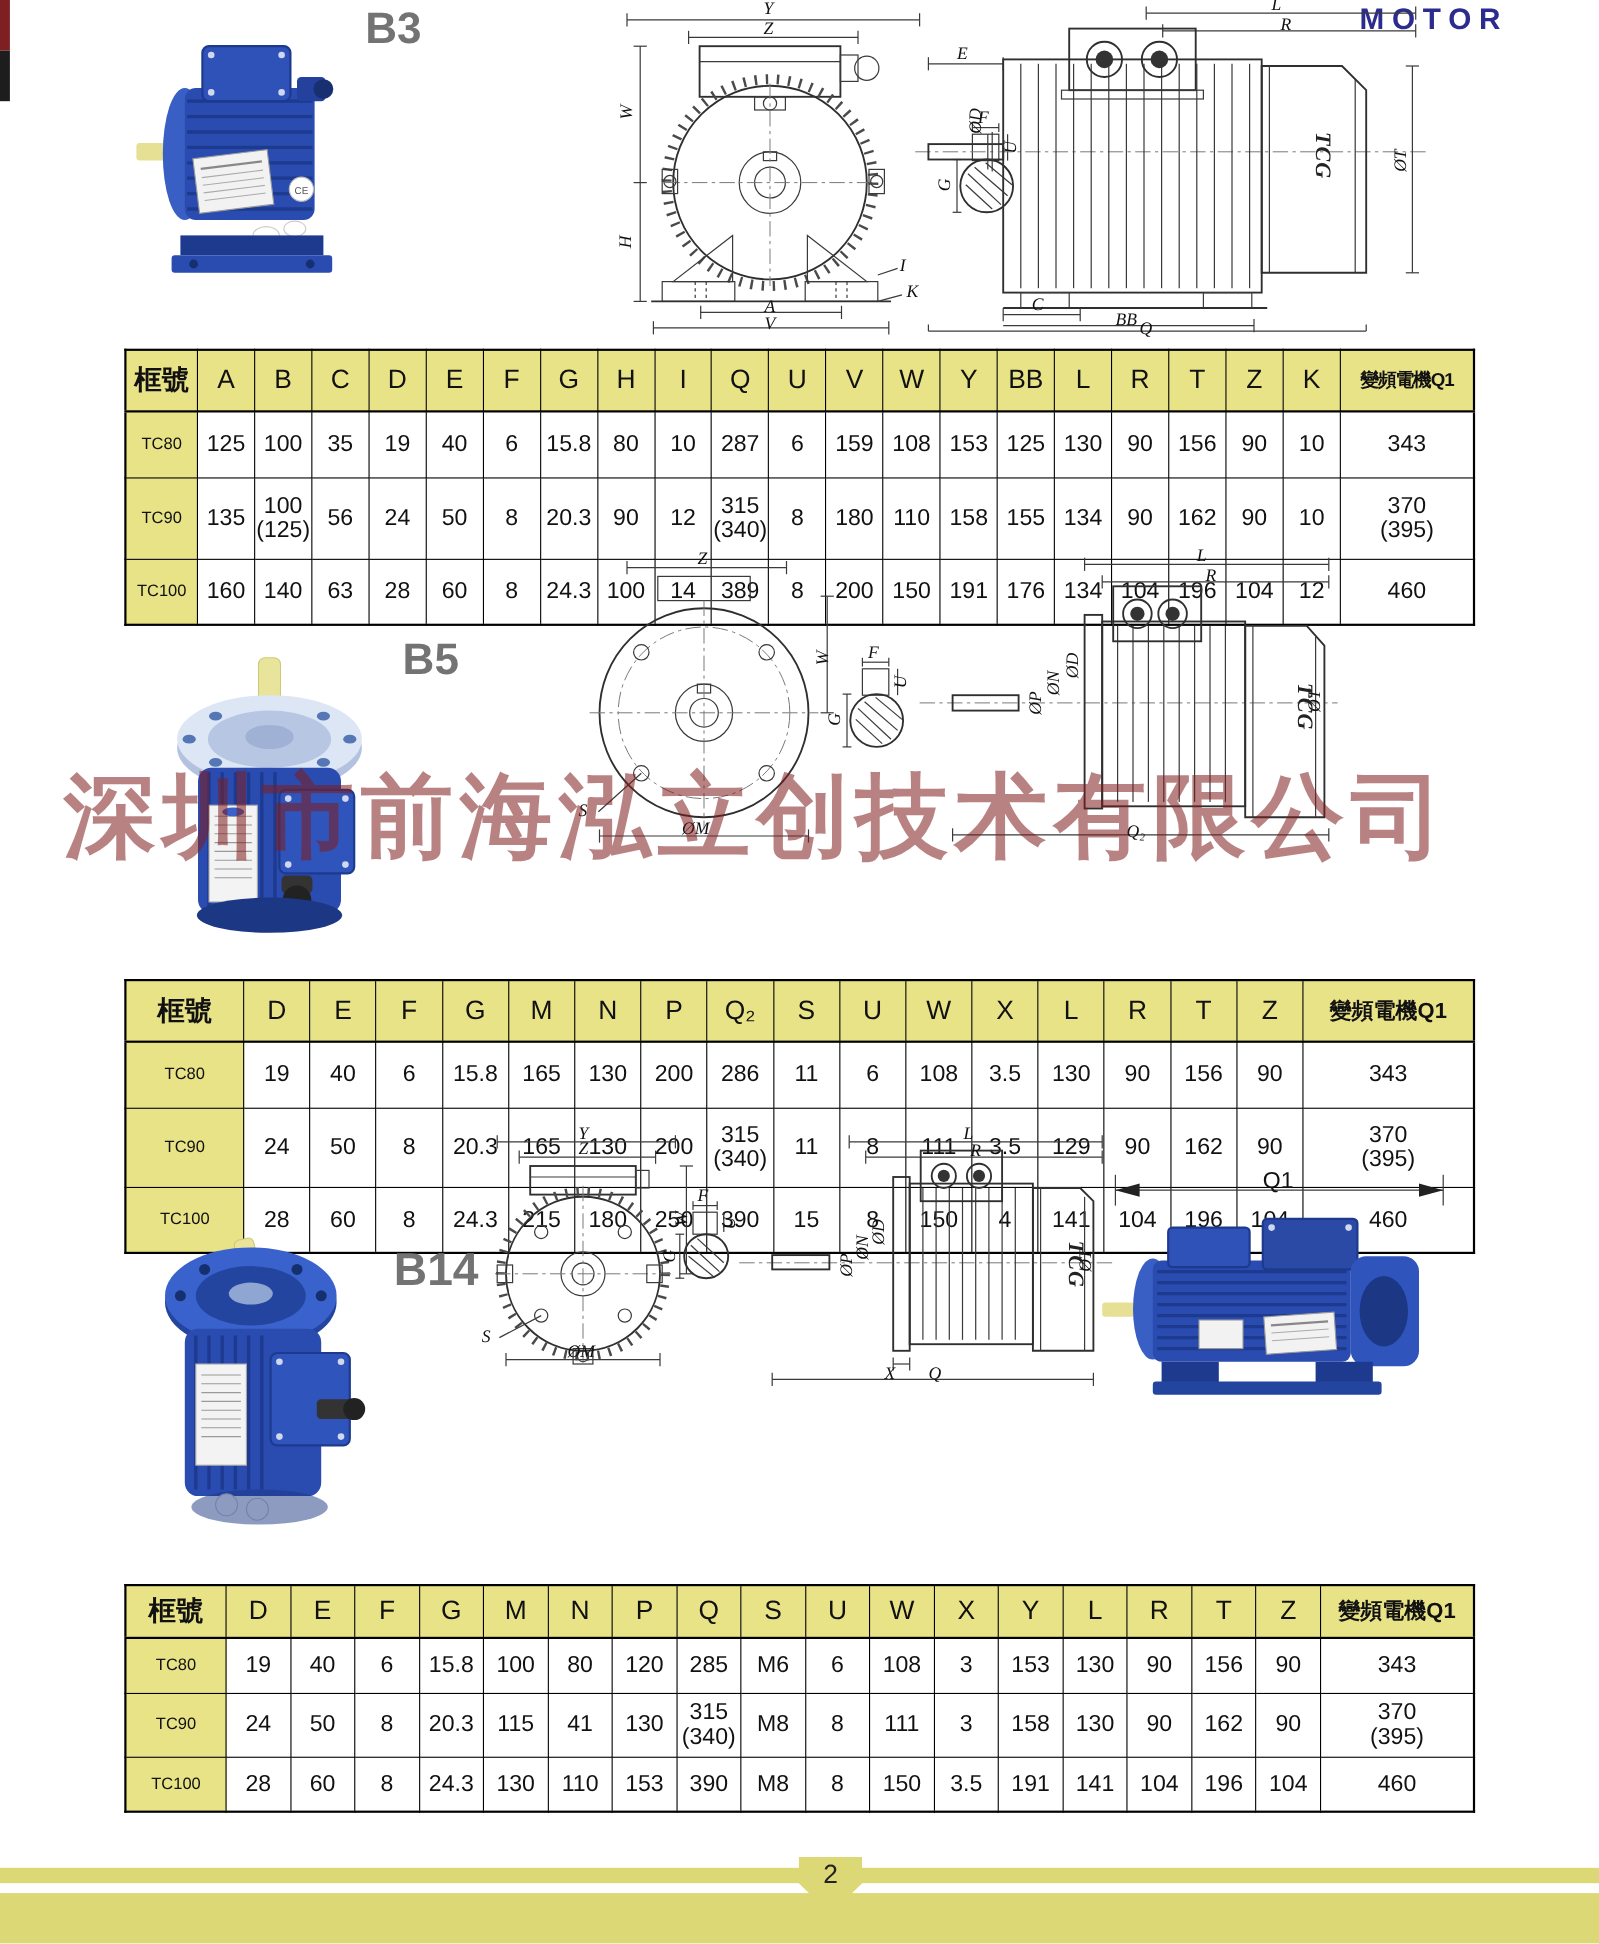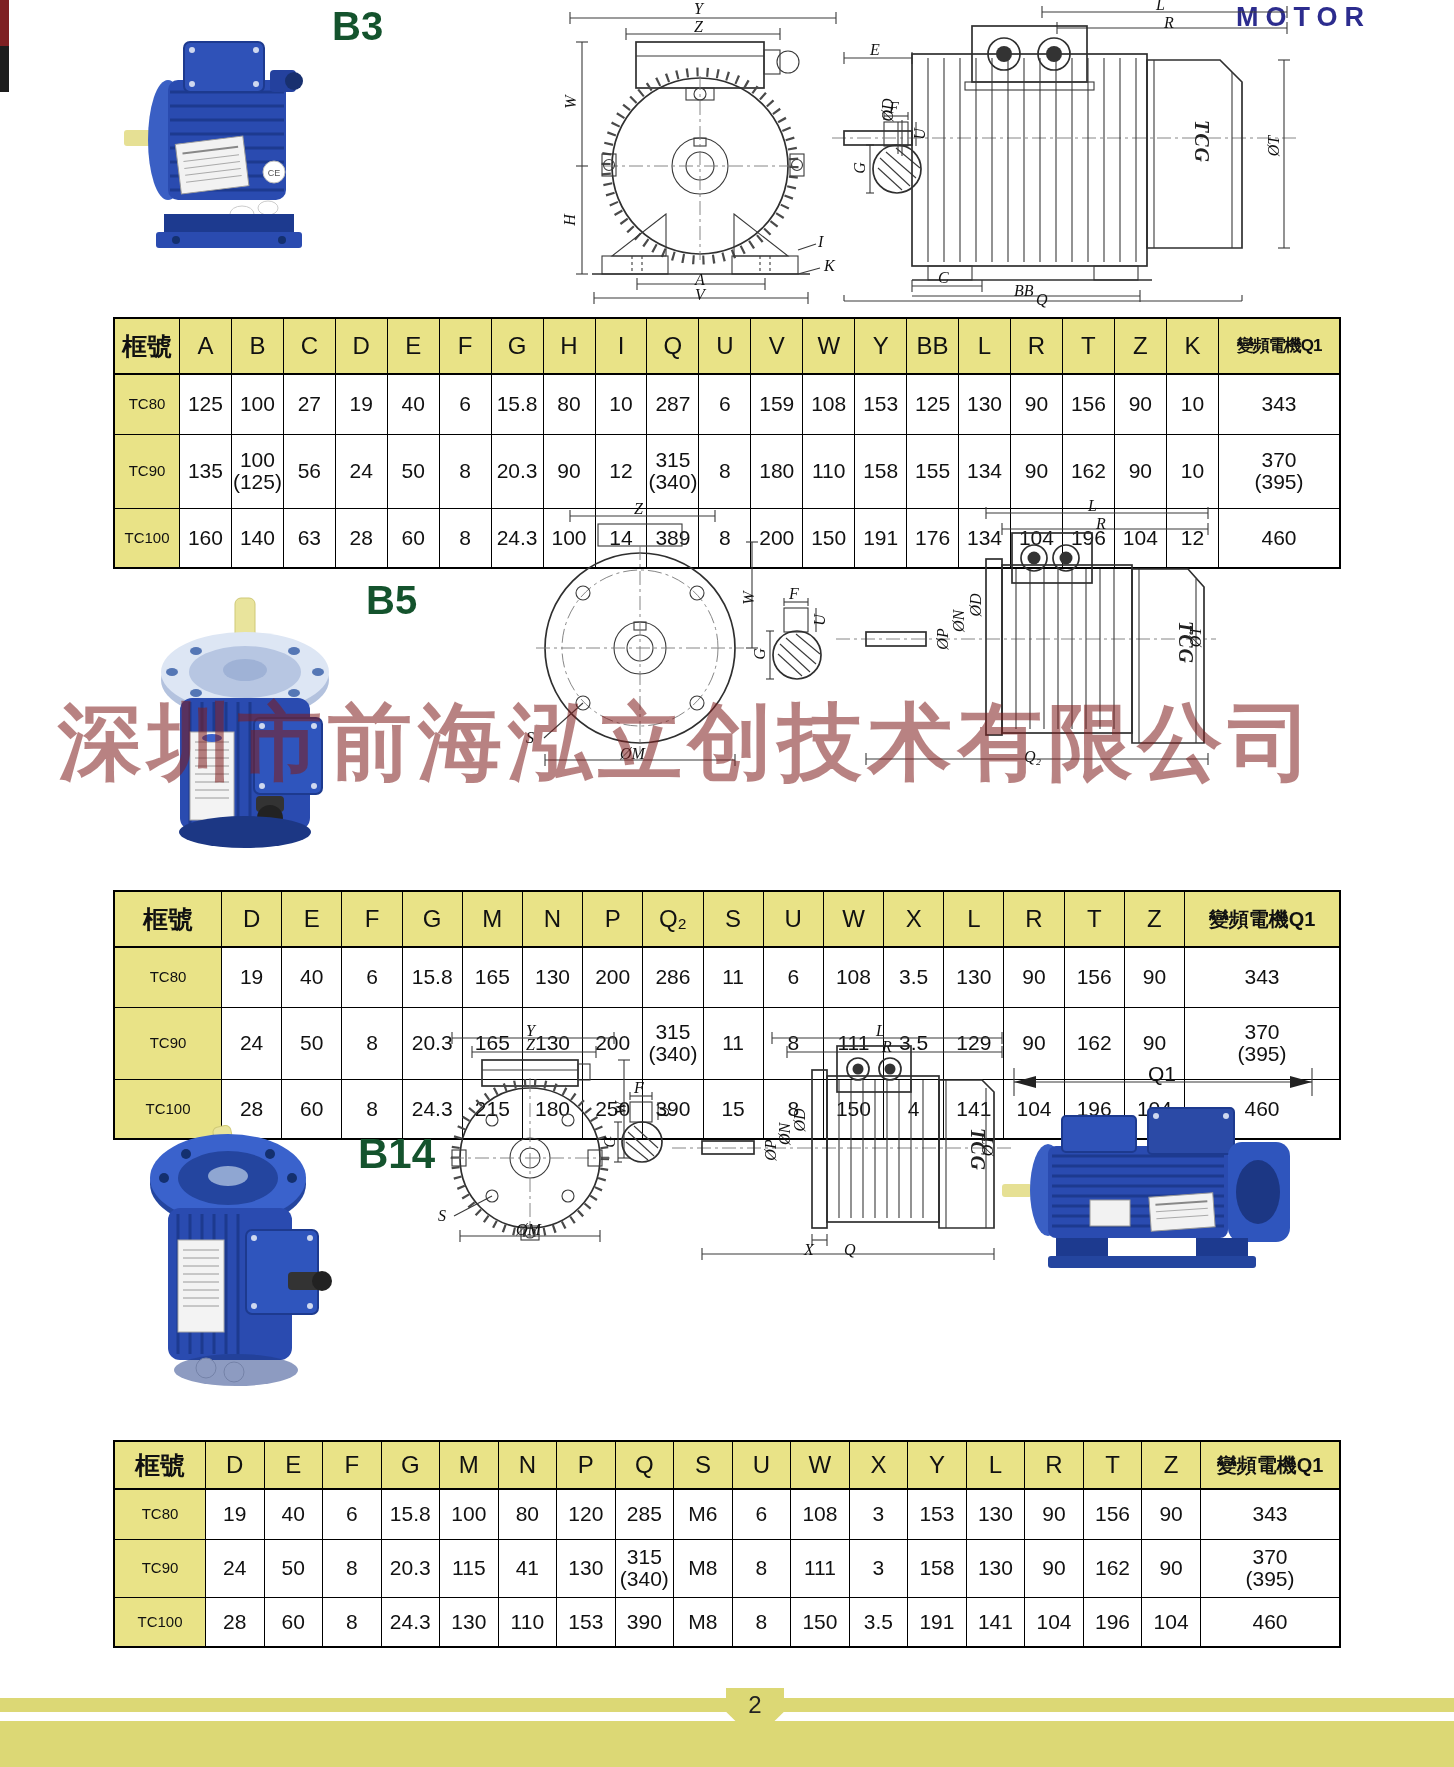--- a/index.html
+++ b/index.html
@@ -9,21 +9,21 @@
   
   .mark{position:absolute;left:0;width:9px;height:46px;}
   .mark.red{top:0;background:#7e2022;}
   .mark.blk{top:46px;background:#1d1d1d;}
 
   
   .brand{position:absolute;left:1236px;top:2px;font-size:27px;font-weight:bold;
          letter-spacing:7px;color:var(--brand,#2c2c8e);}
 
   
-  .sec-title{position:absolute;font-weight:bold;color:#14532d;}
+  .sec-title{position:absolute;font-weight:bold;color:#737373;}
   #t-b3{left:332px;top:4px;font-size:40px;}
   #t-b5{left:366px;top:578px;font-size:40px;}
   #t-b14{left:358px;top:1130px;font-size:42px;}
 
   
   .dwg{position:absolute;}
   .dwg svg{display:block;overflow:visible;}
   .dwg .ln{stroke:#3a3a3a;stroke-width:1.1;fill:none;}
   .dwg .thk{stroke:#2f2f2f;stroke-width:1.7;fill:none;}
   .dwg .cl{stroke:#787878;stroke-width:0.9;fill:none;stroke-dasharray:14 4 3 4;}
@@ -301,21 +301,21 @@
           <th>Z</th>
           <th>K</th>
           <th>變頻電機Q1</th>
         </tr>
       </thead>
       <tbody>
         <tr>
           <th>TC80</th>
           <td>125</td>
           <td>100</td>
-          <td>27</td>
+          <td>35</td>
           <td>19</td>
           <td>40</td>
           <td>6</td>
           <td>15.8</td>
           <td>80</td>
           <td>10</td>
           <td>287</td>
           <td>6</td>
           <td>159</td>
           <td>108</td>

